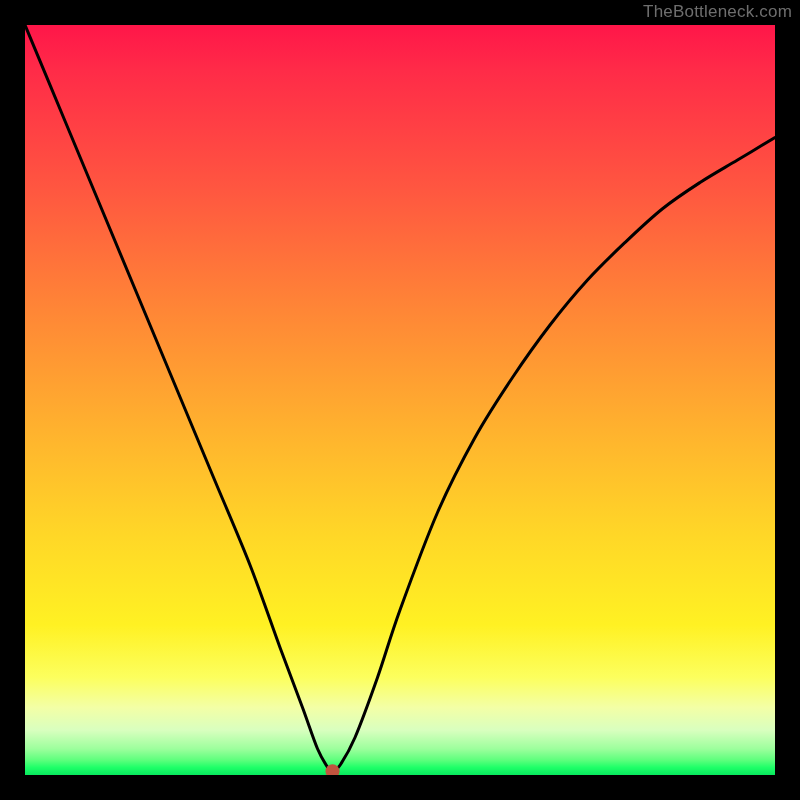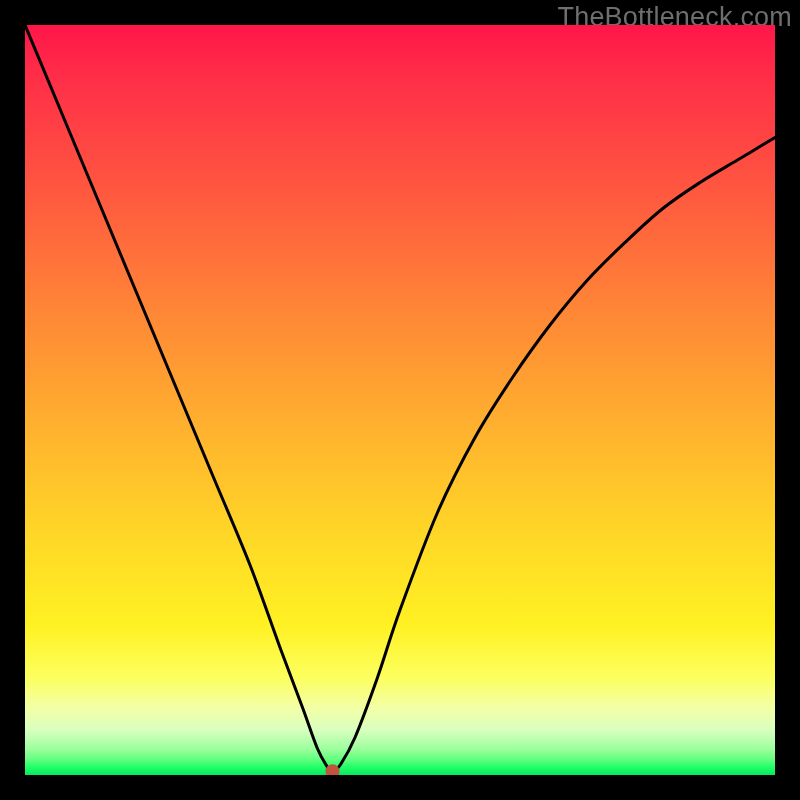--- a/index.html
+++ b/index.html
@@ -40,21 +40,21 @@
       #5eff7d 98%,
       #1eff68 99%,
       #08e85e 100%
     );
   }
   .watermark {
     position: absolute;
     top: 2px;
     right: 8px;
     color: #6e6e6e;
-    font-size: 27px;
+    font-size: 17px;
     font-weight: 500;
     letter-spacing: 0.2px;
     user-select: none;
   }
   svg.curve {
     position: absolute;
     left: 0;
     top: 0;
     width: 750px;
     height: 750px;

